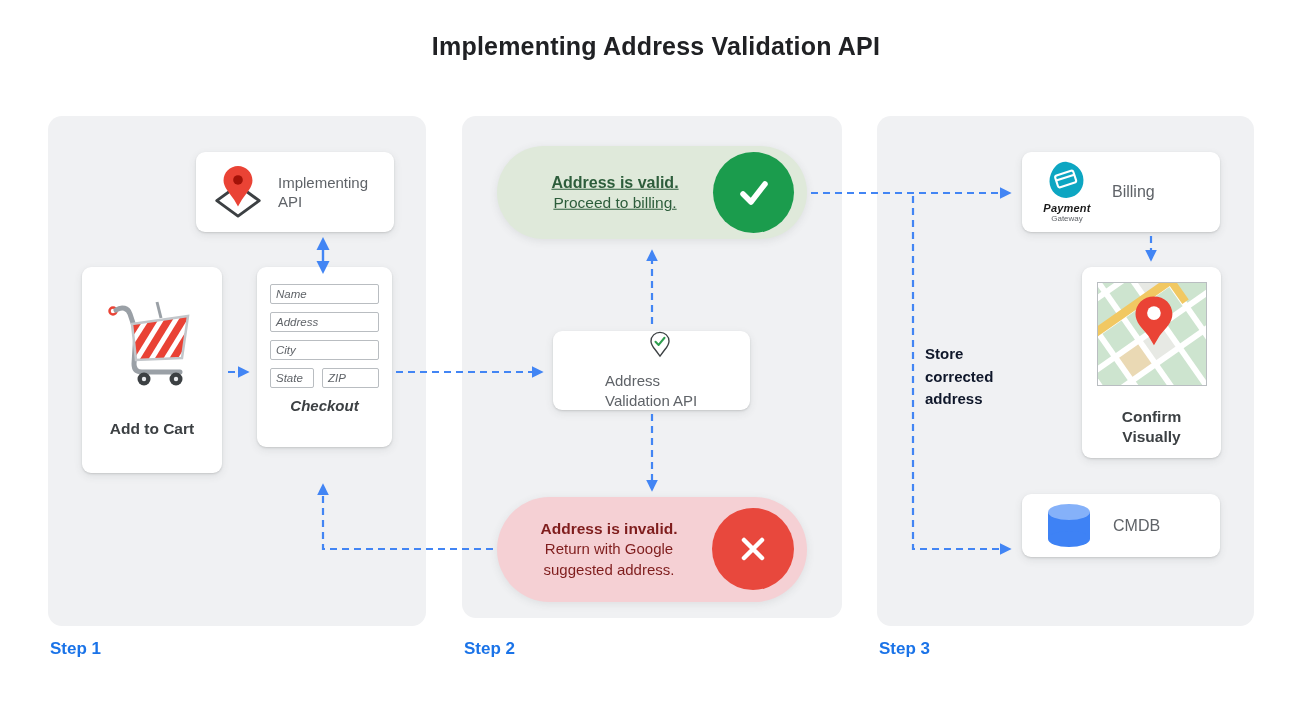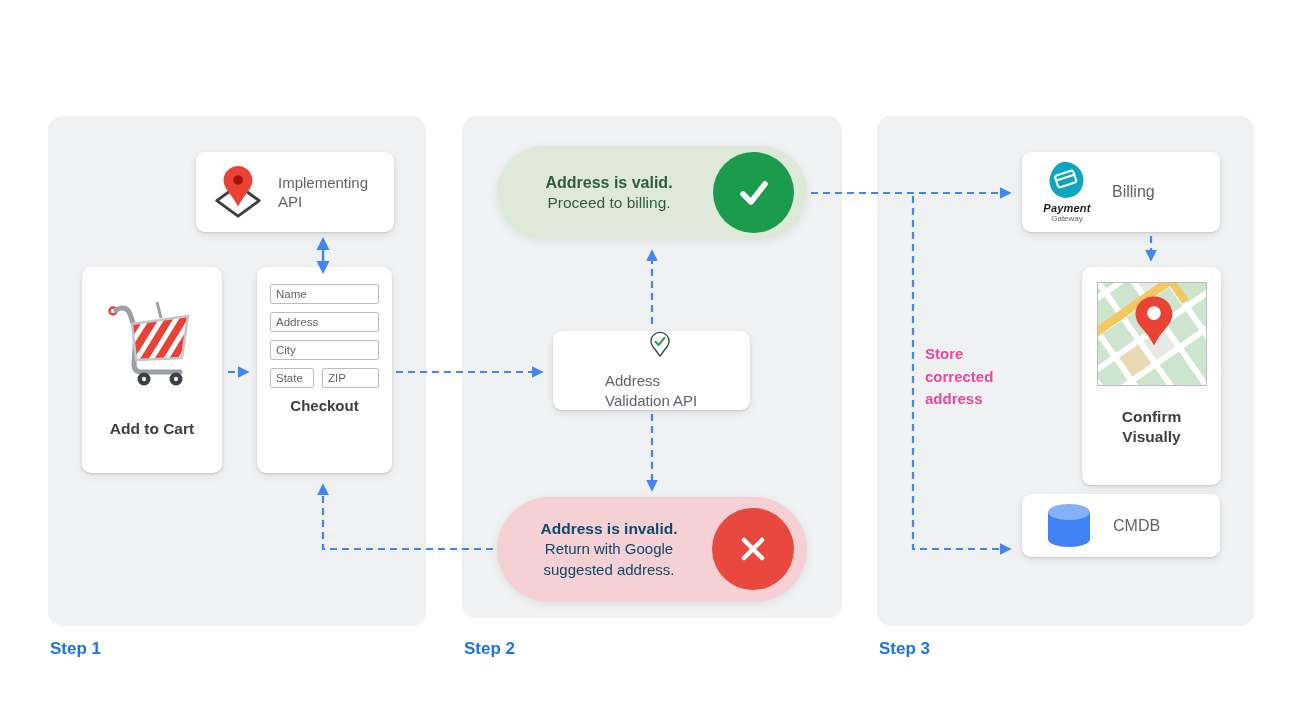--- a/index.html
+++ b/index.html
@@ -31,59 +31,60 @@
 
   .api-label { font-size:15px; color:#5f6368; line-height:1.3; width:110px; }
   .svc-label { font-size:16px; color:#5f6368; }
 
   #add-to-cart-card { left:82px; top:267px; width:140px; height:206px;
                       display:flex; flex-direction:column; align-items:center; }
   #add-to-cart-card .icon-zone { margin-top:20px; height:110px; display:flex; align-items:center; }
   .big-label { font-size:15.5px; font-weight:700; color:#3c4043; text-align:center; line-height:1.3; }
   #add-to-cart-card .big-label { margin-top:22px; }
 
-  #checkout-card { left:257px; top:267px; width:135px; height:206px; padding:17px 13px 0 13px; }
+  #checkout-card { left:257px; top:267px; width:135px; height:180px; padding:17px 13px 0 13px;font-style:italic; }
   .form-field { background:#fff; border:1px solid #b9bdc1; border-radius:2px; height:20px;
                 font-size:11.5px; color:#5f6368; padding:3px 5px; margin-bottom:8px; overflow:hidden; }
   .field-row { display:flex; gap:8px; }
   .field-state { width:44px; } .field-zip { width:57px; }
   #checkout-card .big-label { margin-top:0; font-size:15px; }
 
   .pill { position:absolute; border-radius:60px; z-index:2; box-shadow:0 2px 8px rgba(60,64,67,.10); }
   #valid-pill   { left:497px; top:146px; width:310px; height:93px;  background:#dfe9da; }
   #invalid-pill { left:497px; top:497px; width:310px; height:105px; background:#f5d0d4; }
   .pill-text { position:absolute; top:50%; transform:translateY(-50%); text-align:center; }
-  #valid-pill .pill-text   { left:22px; width:180px; color:#2d5d3b; font-size:15.5px; line-height:1.35; }
-  #invalid-pill .pill-text { left:16px; width:192px; color:#0c4a6e; font-size:15px;  line-height:1.35; }
+  #valid-pill .pill-text   { left:28px; width:180px; color:#2d5d3b; font-size:15.5px; line-height:1.35;text-decoration:underline; }
+  #invalid-pill .pill-text { left:16px; width:192px; color:#7f1d1d; font-size:15px;  line-height:1.35; }
   .pill-title { font-weight:700; font-size:16px; }
   #invalid-pill .pill-title { font-size:15.5px; }
   .result-circle { position:absolute; border-radius:50%; display:flex; align-items:center; justify-content:center; }
   #valid-circle   { right:13px; top:6px;  width:81px; height:81px; background:#1b9c4d; }
   #invalid-circle { right:13px; top:11px; width:82px; height:82px; background:#e8483d; }
 
-  #confirm-card { left:1082px; top:267px; width:139px; height:218px;
+  #confirm-card { left:1082px; top:267px; width:139px; height:191px;
                   display:flex; flex-direction:column; align-items:center; }
   .map-frame { margin-top:15px; width:110px; height:104px; border:1px solid #b9bdc1; overflow:hidden; }
   #confirm-card .big-label { margin-top:21px; width:82px; }
 
   #store-note { position:absolute; left:925px; top:343px; width:100px;
-                font-size:15px; font-weight:700; color:#ec4899; line-height:1.5; z-index:2; }
+                font-size:15px; font-weight:700; color:#0f172a; line-height:1.5; z-index:2; }
 
   .logo-block { width:64px; display:flex; flex-direction:column; align-items:center; }
   .logo-title { font-size:11px; font-weight:700; font-style:italic; color:#1b1b1b; margin-top:1px; letter-spacing:.2px; }
   .logo-sub   { font-size:8px; color:#5f6368; margin-top:0px; }
 
   #connector-layer { position:absolute; left:0; top:0; width:1312px; height:704px;
                      z-index:3; pointer-events:none; }
 </style>
 </head>
 <body>
 
 <div id="canvas">
 
+  <div class="title">Implementing Address Validation API</div>
 
   <div class="panel" id="panel-1"></div>
   <div class="panel" id="panel-2"></div>
   <div class="panel" id="panel-3"></div>
 
   <svg id="connector-layer" viewBox="0 0 1312 704">
     <defs>
       <marker id="arr" viewBox="0 0 10 10" refX="7" refY="5" markerWidth="5.5" markerHeight="5.5" orient="auto">
         <path d="M0,0 L10,5 L0,10 z" fill="#4285f4"></path>
       </marker>

